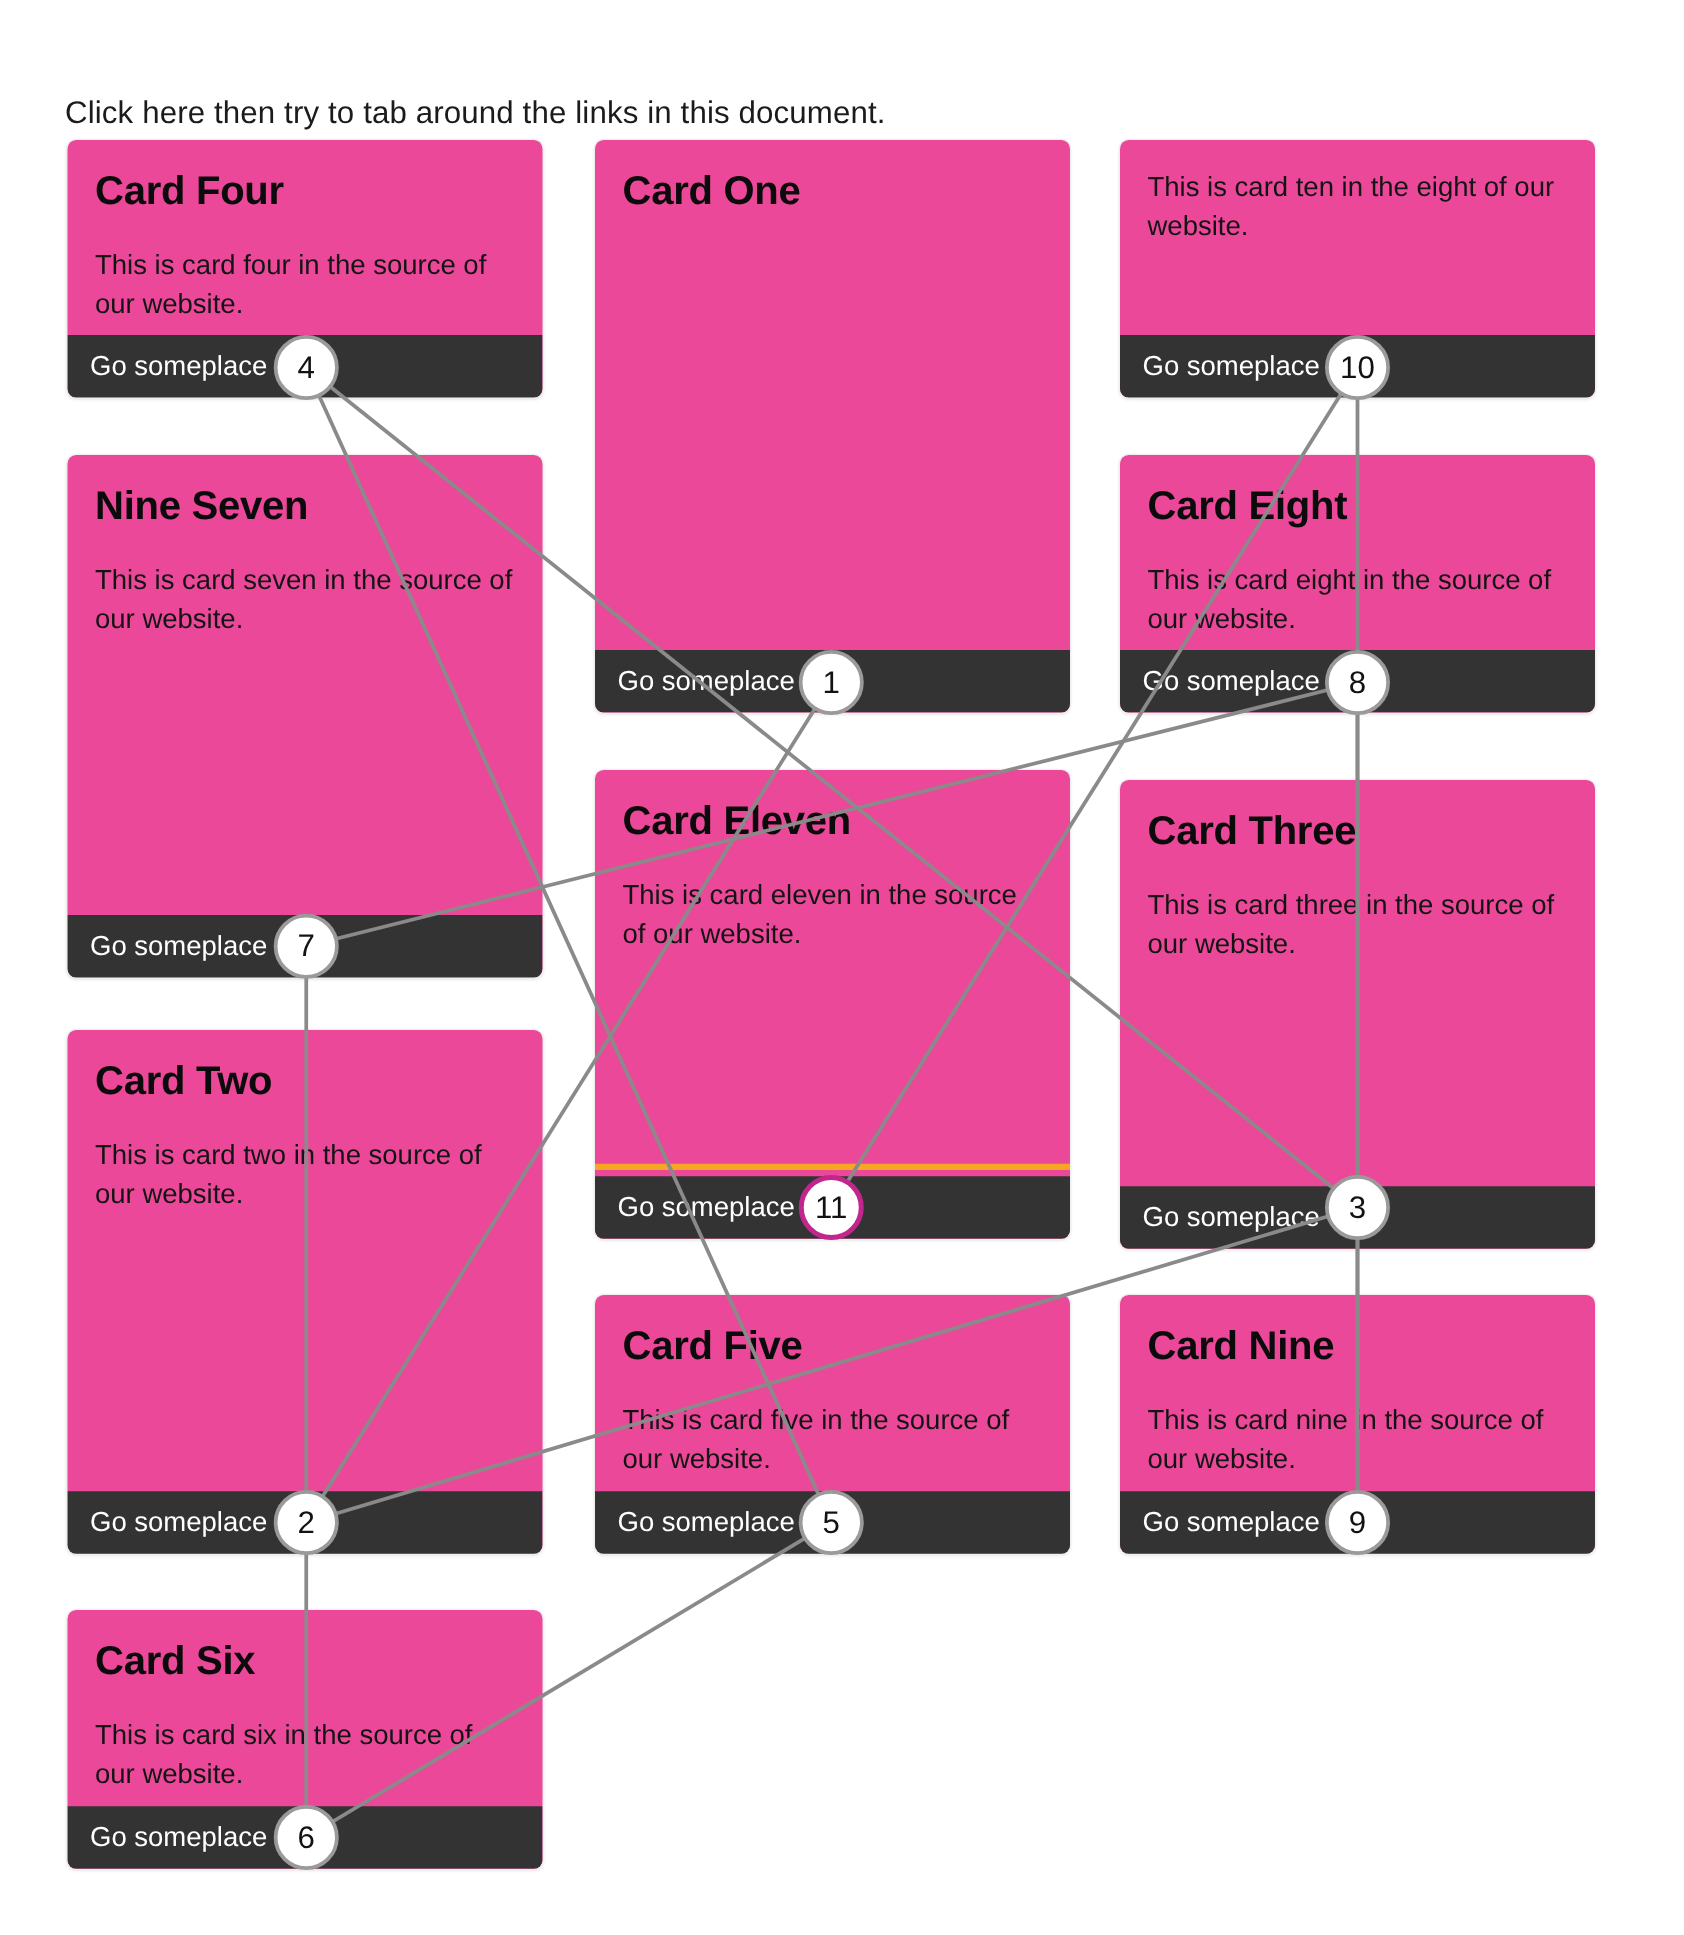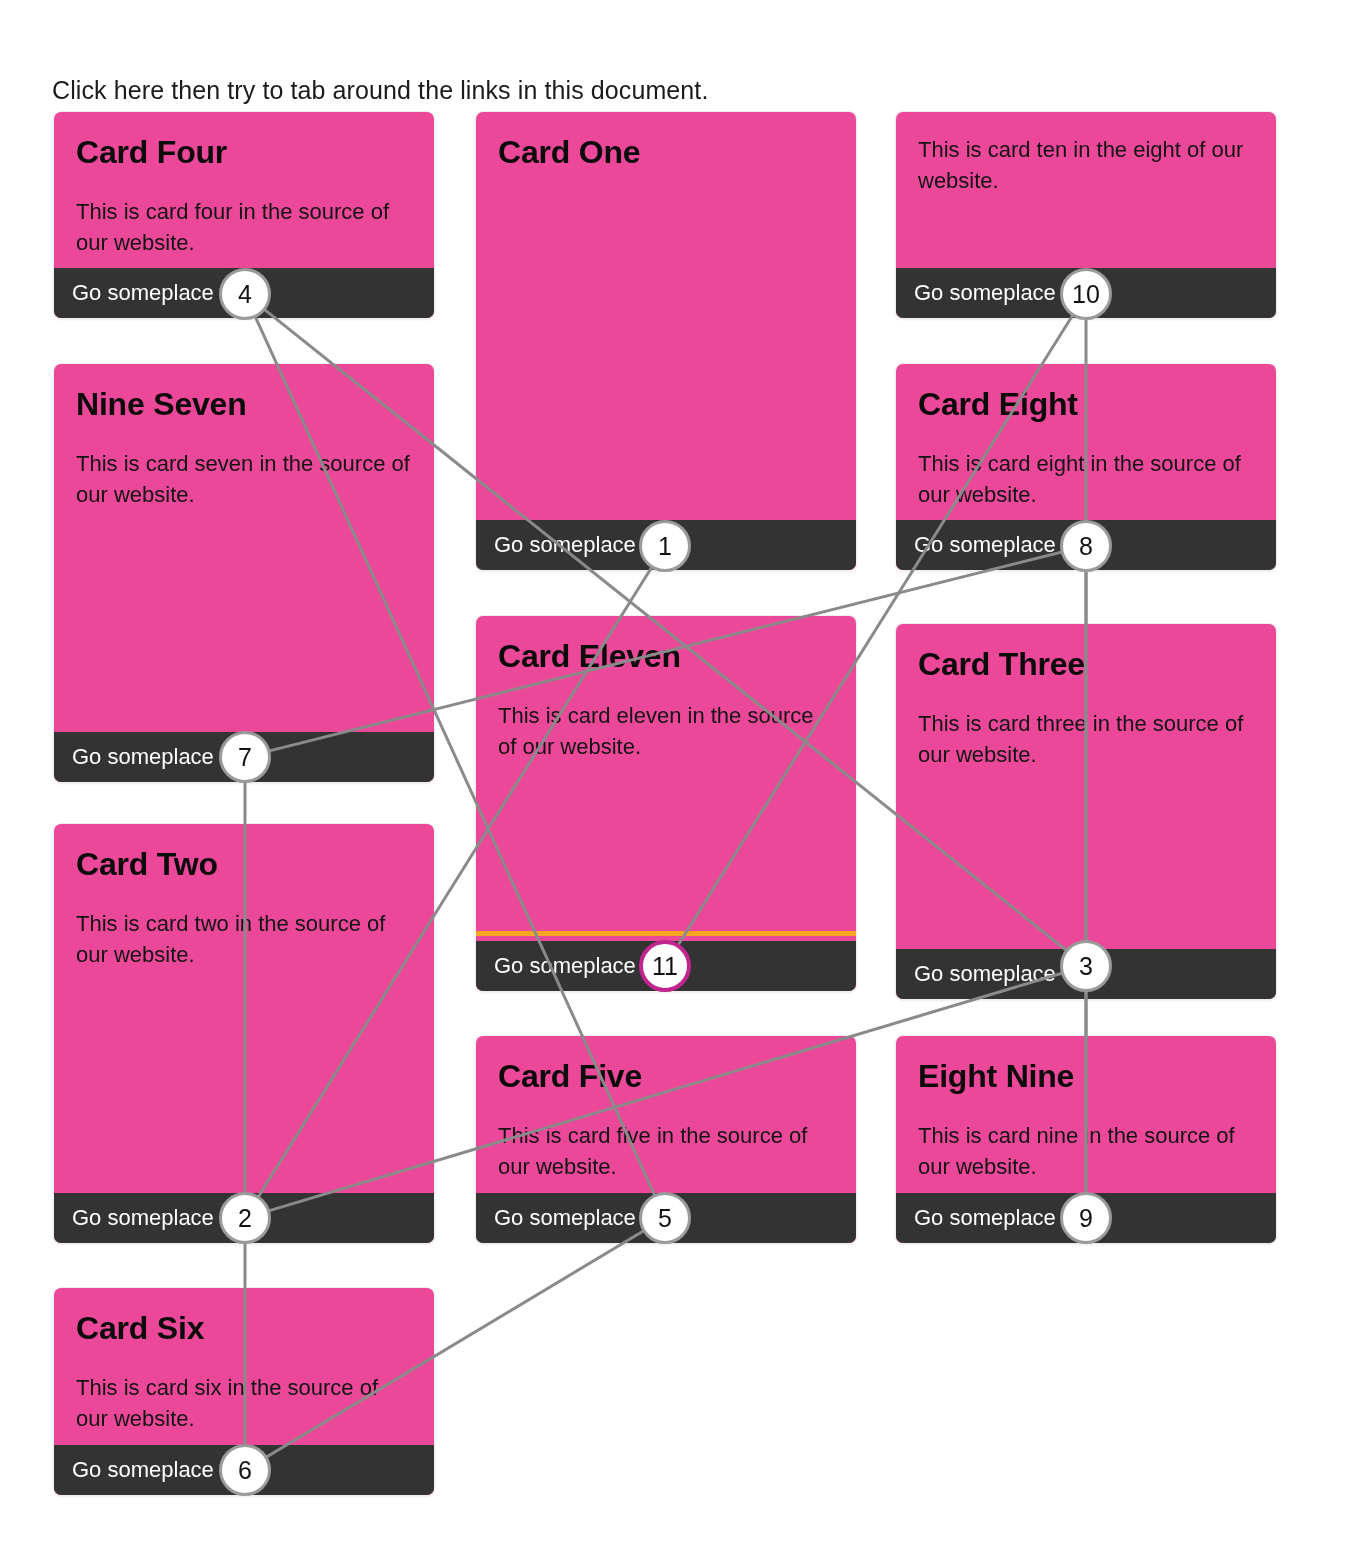--- a/index.html
+++ b/index.html
@@ -173,21 +173,21 @@
   <div class="card" style="left:476px;top:1036px;width:380px;height:207px;">
     <div class="card-body">
       <h2 class="card-title">Card Five</h2>
       <p class="card-text">This is card five in the source of our website.</p>
     </div>
     <a class="card-link" href="#">Go someplace</a>
   </div>
 
   <div class="card" style="left:896px;top:1036px;width:380px;height:207px;">
     <div class="card-body">
-      <h2 class="card-title">Eight Nine</h2>
+      <h2 class="card-title">Card Nine</h2>
       <p class="card-text">This is card nine in the source of our website.</p>
     </div>
     <a class="card-link" href="#">Go someplace</a>
   </div>
 
   <div class="card" style="left:54px;top:1288px;width:380px;height:207px;">
     <div class="card-body">
       <h2 class="card-title">Card Six</h2>
       <p class="card-text">This is card six in the source of our website.</p>
     </div>

